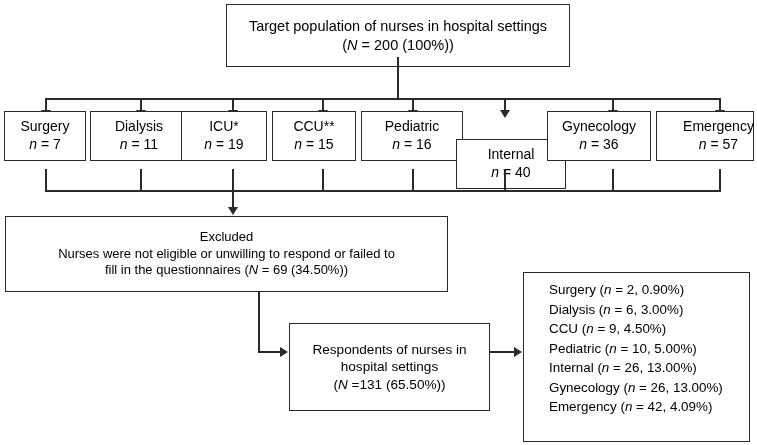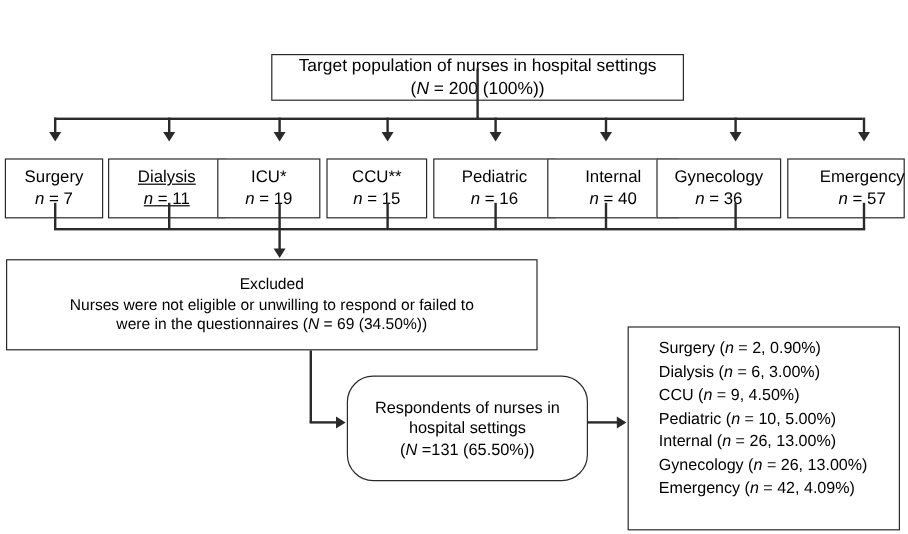--- a/index.html
+++ b/index.html
@@ -22,24 +22,24 @@
     border: 1.6px solid #2a2a2a;
     background: #ffffff;
     display: flex;
     flex-direction: column;
     align-items: center;
     justify-content: center;
     text-align: center;
     line-height: 1.26;
   }
   .box .ln { display: block; white-space: nowrap; }
-  .top-box   { left: 226px; top: 4px;   width: 344px; height: 39px;  font-size: 14.5px; margin-top: 41px; }
-  .dept-box  { top: 132px;  height: 50px; font-size: 14px; }
+  .top-box   { left: 226px; top: 4px;   width: 344px; height: 63px;  font-size: 14.5px; }
+  .dept-box  { top: 111px;  height: 50px; font-size: 14px; }
   .excl-box  { left: 5px;   top: 216px; width: 443px; height: 76px; font-size: 13px; }
-  .resp-box  { left: 289px; top: 313px; width: 201px; height: 88px; font-size: 13.6px; border-radius: 22px; }
+  .resp-box  { left: 289px; top: 323px; width: 201px; height: 88px; font-size: 13.6px; }
   .list-box {
     left: 523px; top: 272px; width: 227px; height: 170px;
     display: block;
     text-align: left;
     padding: 7px 0 0 9px;
     font-size: 13.4px;
     line-height: 1.455;
   }
   .list-box .ln { white-space: nowrap; margin-left: 16px; }
   i { font-style: italic; }
@@ -94,37 +94,37 @@
   <div class="arrow-d" style="left:318px; top:110px;"></div>
   <div class="arrow-d" style="left:408px; top:110px;"></div>
   <div class="arrow-d" style="left:500px; top:110px;"></div>
   <div class="arrow-d" style="left:608px; top:110px;"></div>
   <div class="arrow-d" style="left:715px; top:110px;"></div>
 
   <div class="box dept-box" style="left:4px; width:82px;">
     <span class="ln">Surgery</span>
     <span class="ln"><i>n</i><span> = 7</span></span>
   </div>
-  <div class="box dept-box" style="left:90px; width:98px;text-decoration:underline;">
+  <div class="box dept-box" style="left:90px; width:98px;">
     <span class="ln">Dialysis</span>
     <span class="ln"><i>n</i><span> = 11</span></span>
   </div>
   <div class="box dept-box" style="left:181px; width:86px;">
     <span class="ln">ICU*</span>
     <span class="ln"><i>n</i><span> = 19</span></span>
   </div>
   <div class="box dept-box" style="left:272px; width:84px;">
     <span class="ln">CCU**</span>
     <span class="ln"><i>n</i><span> = 15</span></span>
   </div>
   <div class="box dept-box" style="left:361px; width:102px;">
     <span class="ln">Pediatric</span>
     <span class="ln"><i>n</i><span> = 16</span></span>
   </div>
-  <div class="box dept-box" style="left:456px; width:110px;">
+  <div class="box dept-box" style="left:456px; width:110px;margin-top:28px;">
     <span class="ln">Internal</span>
     <span class="ln"><i>n</i><span> = 40</span></span>
   </div>
   <div class="box dept-box" style="left:547px; width:104px;">
     <span class="ln">Gynecology</span>
     <span class="ln"><i>n</i><span> = 36</span></span>
   </div>
   <div class="box dept-box" style="left:656px; width:98px;padding-left:27px;">
     <span class="ln">Emergency</span>
     <span class="ln"><i>n</i><span> = 57</span></span>
@@ -139,21 +139,21 @@
   <div class="ln-v" style="left:612px; top:169px; height:22px;"></div>
   <div class="ln-v" style="left:719px; top:169px; height:22px;"></div>
 
   <div class="ln-h" style="left:45px; top:190px; width:676px;"></div>
   <div class="ln-v" style="left:232px; top:190px; height:18px;"></div>
   <div class="arrow-d" style="left:228px; top:207px;"></div>
 
   <div class="box excl-box">
     <span class="ln">Excluded</span>
     <span class="ln">Nurses were not eligible or unwilling to respond or failed to</span>
-    <span class="ln"><span>were in the questionnaires (</span><i>N</i><span> = 69 (34.50%))</span></span>
+    <span class="ln"><span>fill in the questionnaires (</span><i>N</i><span> = 69 (34.50%))</span></span>
   </div>
 
   <div class="ln-v" style="left:258px; top:292px; height:60px;"></div>
   <div class="ln-h" style="left:258px; top:351px; width:23px;"></div>
   <div class="arrow-r" style="left:280px; top:347px;"></div>
 
   <div class="box resp-box">
     <span class="ln">Respondents of nurses in</span>
     <span class="ln">hospital settings</span>
     <span class="ln"><span>(</span><i>N</i><span> =131 (65.50%))</span></span>

